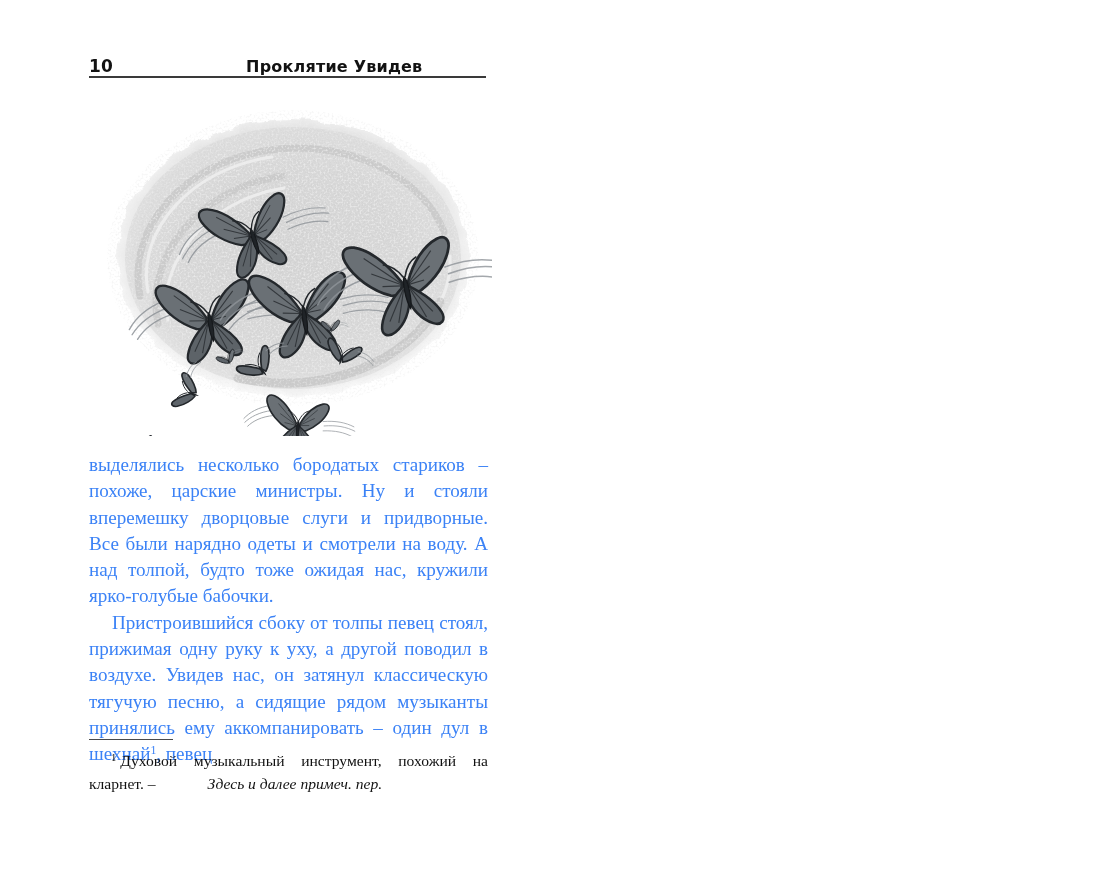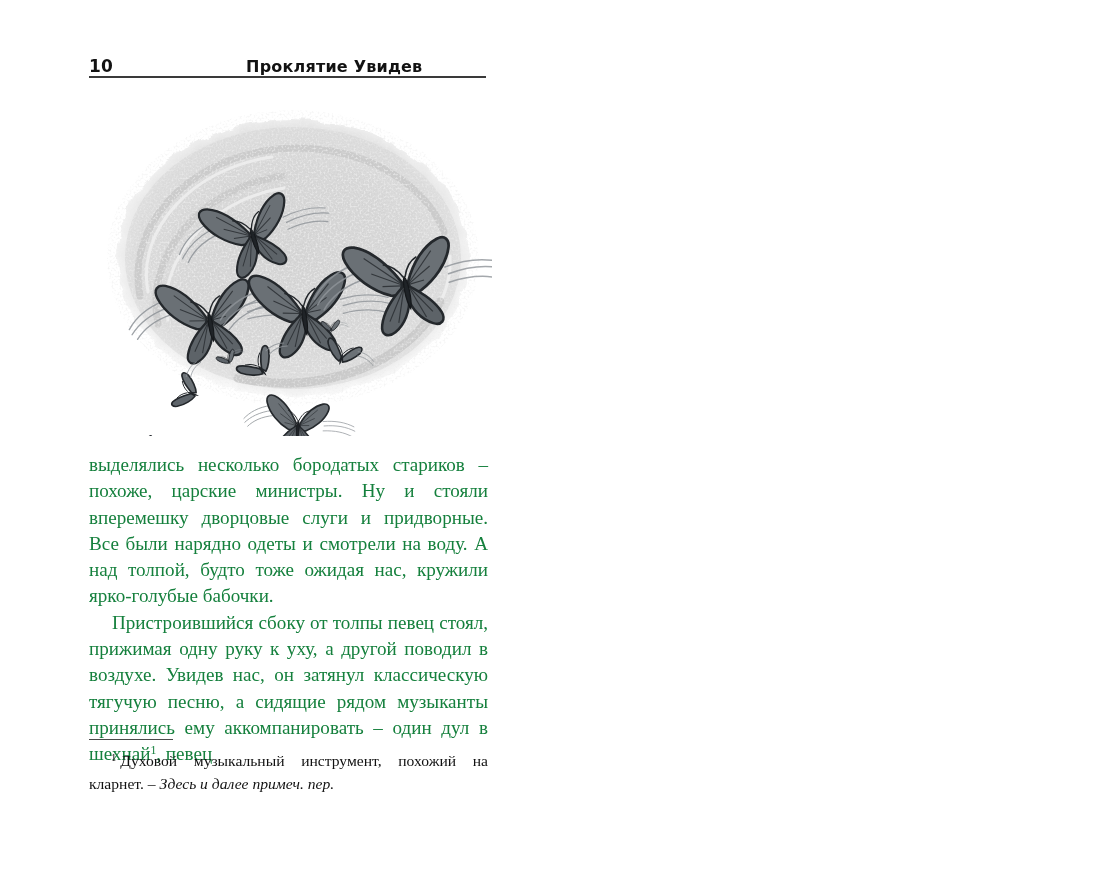--- a/index.html
+++ b/index.html
@@ -61,21 +61,21 @@
 
   
   .col {
     position: absolute;
     width: 399px;
     font-size: 19.1px;
     line-height: 26.3px;
     text-align: justify;
     text-justify: inter-word;
     hyphens: manual;
-    color: #15803d;
+    color: #3b82f6;
   }
   .col.left  { left: 89px;  top: 452px; }
 
   .col p {
     margin: 0;
     text-indent: 0;
   }
   .col p.ind { text-indent: 23px; }
 
   sup {
@@ -103,21 +103,21 @@
   }
   .footnotes.left  { left: 89px;  top: 750px; }
 
   .footnotes p { margin: 0; text-indent: 22px; }
   .footnotes .marker {
     font-size: 0.68em;
     vertical-align: 0.5em;
     line-height: 0;
     margin-right: 4px;
   }
-  .footnotes i { font-style: italic; }
+  .footnotes i { font-style: italic; margin-left: 48px; }
 
   
   #illustration {
     position: absolute;
     left: 88px;
     top: 96px;
     width: 404px;
     height: 340px;
   }
   #illustration svg { display: block; width: 100%; height: 100%; }

